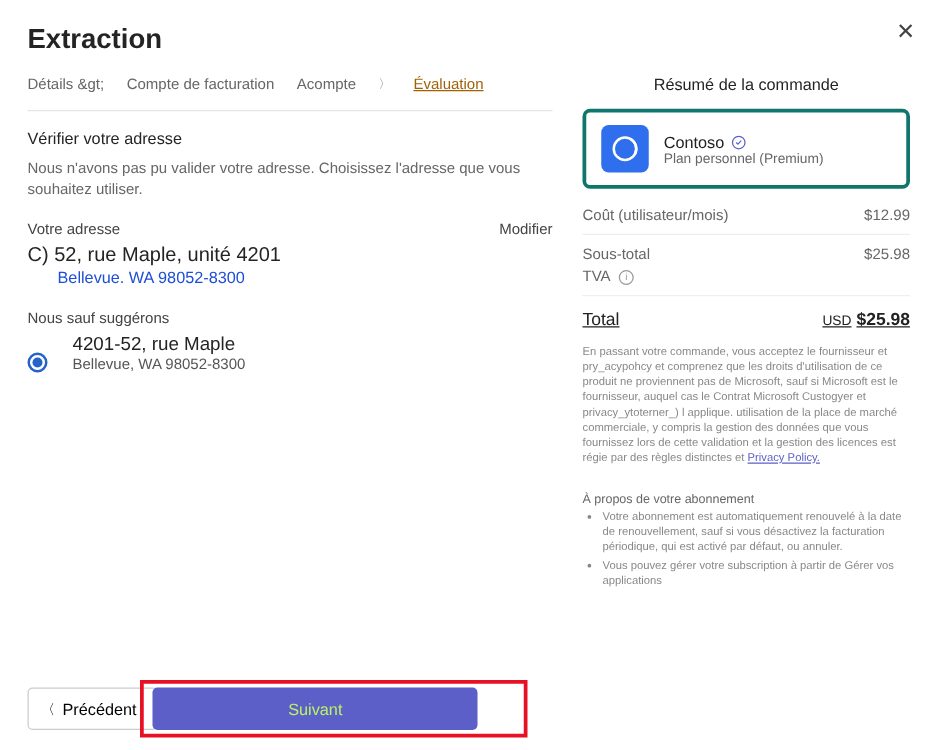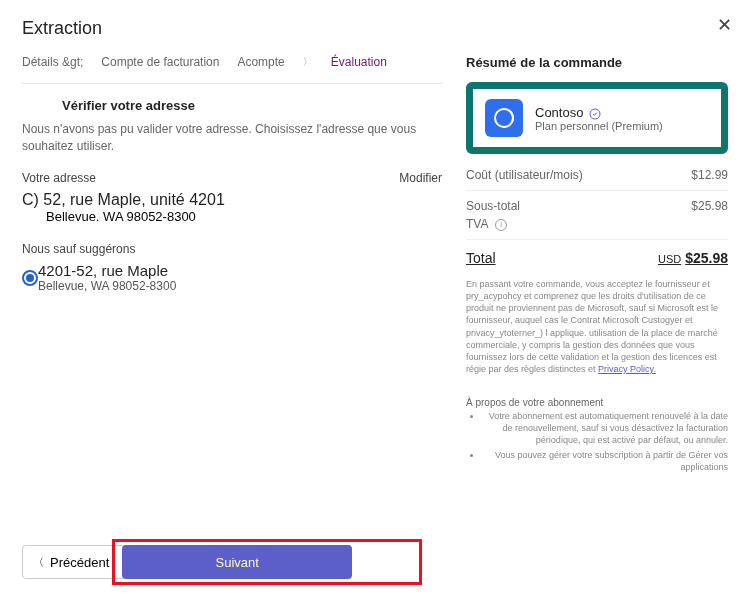--- a/index.html
+++ b/index.html
@@ -1,67 +1,67 @@
 <!DOCTYPE html>
 <html><head>
 <meta charset="utf-8">
 <style>
   * { box-sizing: border-box; margin: 0; padding: 0; }
   html, body { width: 750px; height: 600px; font-family: "Segoe UI", Arial, sans-serif; background: #fff; color: #242424; }
   .modal { width: 750px; height: 600px; position: relative; padding: 18px 22px 18px 22px; overflow: hidden; }
   .close { position: absolute; top: 14px; right: 18px; font-size: 18px; color: #444; cursor: pointer; background: none; border: none; }
-  .title { font-size: 18px; font-weight: 400; margin-bottom: 16px; }
+  .title { font-size: 22px; font-weight: 700; margin-bottom: 16px; }
   .columns { display: flex; gap: 0; height: calc(100% - 40px); }
   .left { width: 420px; display: flex; flex-direction: column; }
   .right { flex: 1; padding-left: 24px; }
   .breadcrumb { font-size: 12px; color: #666; display: flex; align-items: flex-start; gap: 18px; flex-wrap: wrap; margin-bottom: 6px; }
   .breadcrumb .sep { color: #888; font-size: 10px; }
-  .breadcrumb .current { color: #701a75; font-weight: 400; }
+  .breadcrumb .current { color: #a16207; font-weight: 400; text-decoration: underline; }
   hr.div { border: none; border-top: 1px solid #e5e5e5; margin: 8px 0 14px 0; }
-  .section-h { font-size: 13px; font-weight: 700; margin-bottom: 8px; margin-left: 40px; }
+  .section-h { font-size: 13px; font-weight: 400; margin-bottom: 8px; }
   .desc { font-size: 12px; color: #666; line-height: 1.4; margin-bottom: 16px; }
   .addr-row { display: flex; justify-content: space-between; align-items: flex-start; }
   .addr-label { font-size: 12px; color: #444; }
   .modify { font-size: 12px; color: #444; background: none; border: none; cursor: pointer; }
   .addr-block { margin-top: 6px; margin-bottom: 18px; padding-left: 0; }
   .addr-line1 { font-size: 16px; color: #242424; }
-  .addr-line2 { font-size: 13px; color: #000000; padding-left: 24px; }
+  .addr-line2 { font-size: 13px; color: #1d4ed8; padding-left: 24px; }
   .suggest-label { font-size: 12px; color: #444; margin-bottom: 6px; }
-  .radio-row { display: flex; align-items: center; gap: 0; }
+  .radio-row { display: flex; align-items: flex-end; gap: 20px; }
   .radio { width: 16px; height: 16px; border: 2px solid #2563c9; border-radius: 50%; display: inline-flex; align-items: center; justify-content: center; margin-top: 2px; flex-shrink: 0; }
   .radio .dot { width: 8px; height: 8px; background: #2563c9; border-radius: 50%; }
   .radio-content .r-line1 { font-size: 15px; color: #242424; }
   .radio-content .r-line2 { font-size: 12px; color: #555; }
   .footer { margin-top: auto; display: flex; gap: 0; align-items: center; position: relative; padding-top: 12px; }
   .btn-prev { height: 34px; padding: 0 16px 0 10px; background: #fff; border: 1px solid #ccc; border-radius: 4px; font-size: 13px; display: inline-flex; align-items: center; gap: 6px; cursor: pointer; }
   .btn-prev .chev { font-size: 11px; }
   .btn-next-wrap { position: relative; margin-left: -4px; }
-  .btn-next { height: 34px; width: 230px; background: #5b5fc7; color: #fef9c3; border: none; border-radius: 4px; font-size: 13px; cursor: pointer; }
+  .btn-next { height: 34px; width: 260px; background: #5b5fc7; color: #bef264; border: none; border-radius: 4px; font-size: 13px; cursor: pointer; }
   .highlight-box { position: absolute; border: 3px solid #e81123; pointer-events: none; top: -6px; left: -10px; width: 310px; height: 46px; }
   
-  .order-h { font-size: 13px; font-weight: 700; margin-bottom: 12px; }
-  .product-card { border: 7px solid #0f766e; border-radius: 6px; padding: 10px 12px; display: flex; align-items: center; gap: 12px; margin-bottom: 14px; }
+  .order-h { font-size: 13px; font-weight: 400; margin-bottom: 12px; text-align: center; }
+  .product-card { border: 3px solid #0f766e; border-radius: 6px; padding: 10px 12px; display: flex; align-items: center; gap: 12px; margin-bottom: 14px; }
   .app-icon { width: 38px; height: 38px; background: #2f6fed; border-radius: 6px; display: flex; align-items: center; justify-content: center; flex-shrink: 0; }
   .app-icon svg { width: 24px; height: 24px; }
   .prod-name-row { display: flex; align-items: center; gap: 6px; }
   .prod-name { font-size: 13px; font-weight: 400; color: #222; }
   .verify-badge { width: 12px; height: 12px; display: inline-block; }
   .prod-plan { font-size: 11px; color: #666; }
   .line { display: flex; justify-content: space-between; font-size: 12px; color: #666; margin: 4px 0; }
   .line .val { color: #666; }
   .line.totalline { color: #222; font-size: 14px; margin-top: 10px; text-decoration: underline; }
   .line.totalline .t-label { font-weight: 400; }
   .line.totalline .t-val { font-weight: 700; }
   .line.totalline .t-cur { font-size: 11px; font-weight: 400; margin-right: 4px; }
   hr.thin { border: none; border-top: 1px solid #eee; margin: 8px 0; }
   .info-i { width: 12px; height: 12px; border: 1px solid #999; border-radius: 50%; display: inline-flex; align-items: center; justify-content: center; font-size: 8px; color: #999; margin-left: 4px; vertical-align: middle; }
   .legal { font-size: 9px; color: #888; line-height: 1.35; margin-top: 12px; }
   .legal a { color: #5b5fc7; text-decoration: underline; }
   .about-h { font-size: 10px; color: #666; margin-top: 22px; }
-  .about-list { font-size: 9px; color: #888; padding-left: 16px; margin-top: 2px; text-align: right; }
+  .about-list { font-size: 9px; color: #888; padding-left: 16px; margin-top: 2px; }
   .about-list li { margin-bottom: 2px; line-height: 1.35; }
 </style>
 </head>
 <body>
 
 <div class="modal">
   <button class="close">✕</button>
   <div class="title">Extraction</div>
 
   <div class="columns">

